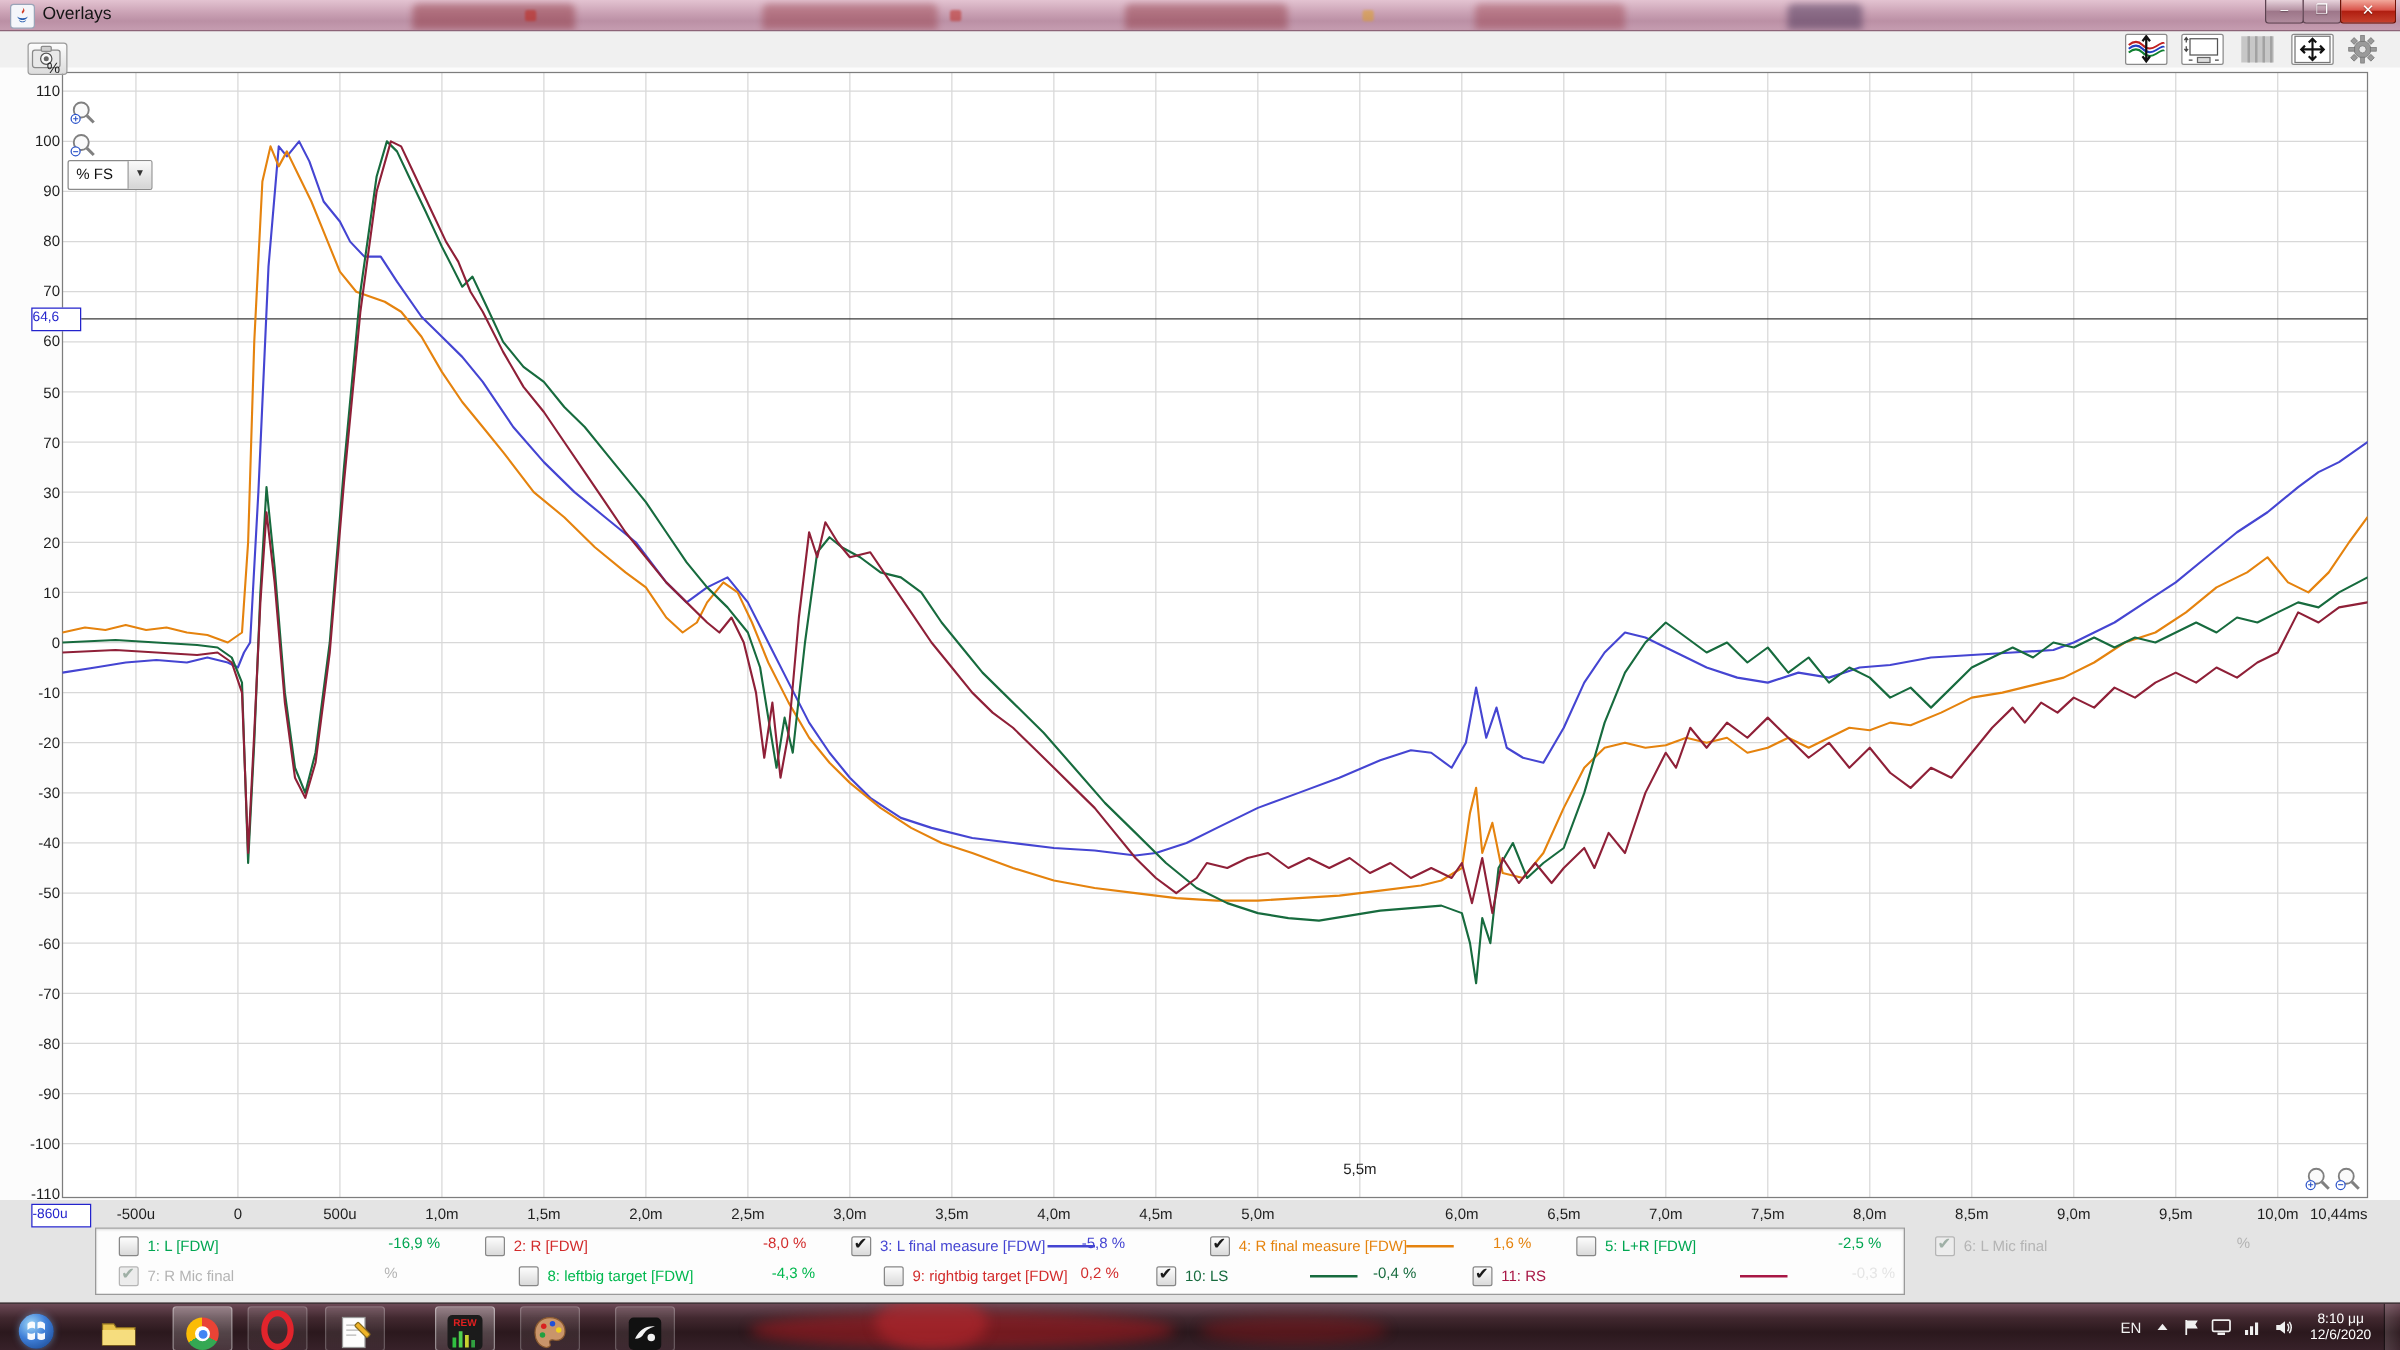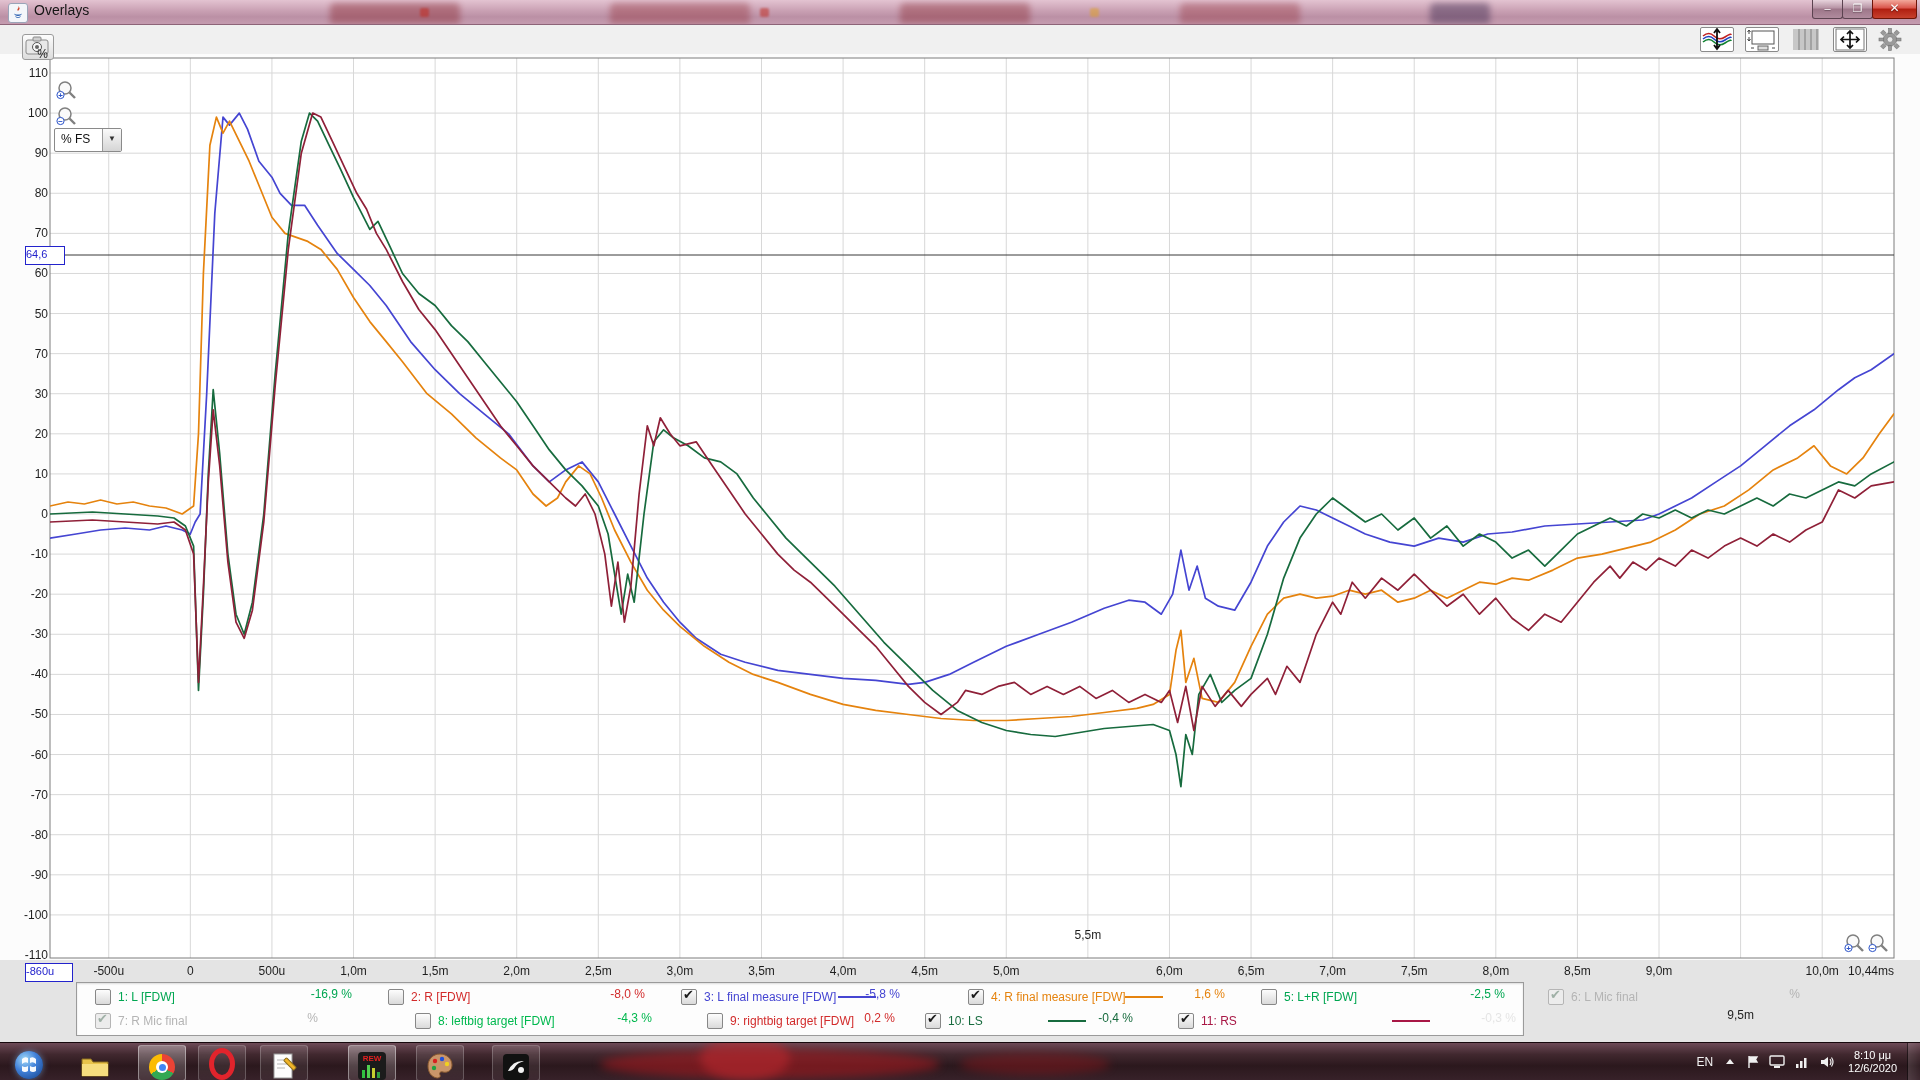--- a/index.html
+++ b/index.html
@@ -271,21 +271,21 @@
       <div class="xtick" style="top: 964px; left: 924.676px; transform: translateX(-50%);">4,5m</div>
       <div class="xtick" style="top: 964px; left: 1006.27px; transform: translateX(-50%);">5,0m</div>
       <div class="xtick" style="top: 928px; left: 1087.86px; transform: translateX(-50%);">5,5m</div>
       <div class="xtick" style="top: 964px; left: 1169.45px; transform: translateX(-50%);">6,0m</div>
       <div class="xtick" style="top: 964px; left: 1251.05px; transform: translateX(-50%);">6,5m</div>
       <div class="xtick" style="top: 964px; left: 1332.64px; transform: translateX(-50%);">7,0m</div>
       <div class="xtick" style="top: 964px; left: 1414.23px; transform: translateX(-50%);">7,5m</div>
       <div class="xtick" style="top: 964px; left: 1495.83px; transform: translateX(-50%);">8,0m</div>
       <div class="xtick" style="top: 964px; left: 1577.42px; transform: translateX(-50%);">8,5m</div>
       <div class="xtick" style="top: 964px; left: 1659.01px; transform: translateX(-50%);">9,0m</div>
-      <div class="xtick" style="top: 964px; left: 1740.61px; transform: translateX(-50%); margin-top: 44px;">9,5m</div>
+      <div class="xtick" style="top: 964px; left: 1740.61px; transform: translateX(-50%);">9,5m</div>
       <div class="xtick" style="top: 964px; left: 1822.2px; transform: translateX(-50%);">10,0m</div>
       <div class="xtick" style="top: 964px; right: 26px;">10,44ms</div>
     </div>
 
   <div class="cursor-box" style="left:25px;top:246px;width:38px;height:17px;">64,6</div>
   <div class="cursor-box" style="left:25px;top:963px;width:46px;height:17px;">-860u</div>
 
   <div class="mag" id="mag-y-in" style="left:56px;top:80px;"><svg width="22" height="22" viewBox="0 0 22 22">
         <circle cx="9" cy="8" r="6" fill="#fafafa" stroke="#808080" stroke-width="1.5"></circle>
         <line x1="13.5" y1="12.5" x2="19" y2="18" stroke="#808080" stroke-width="2.4"></line>

